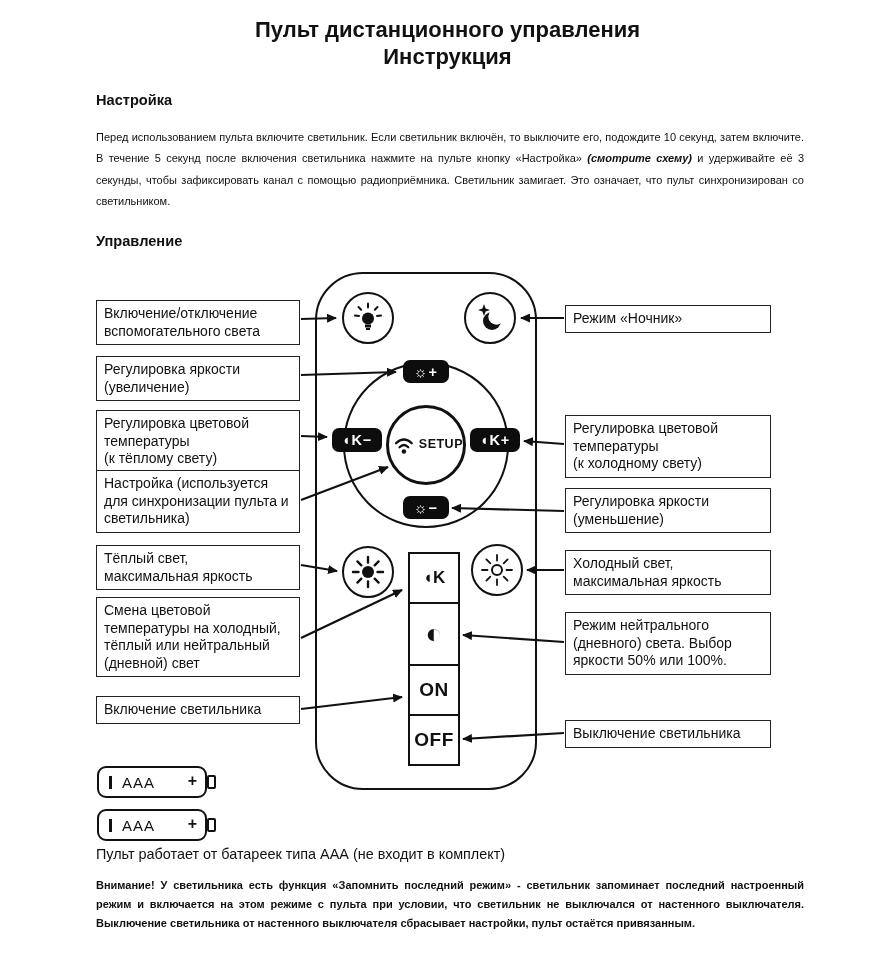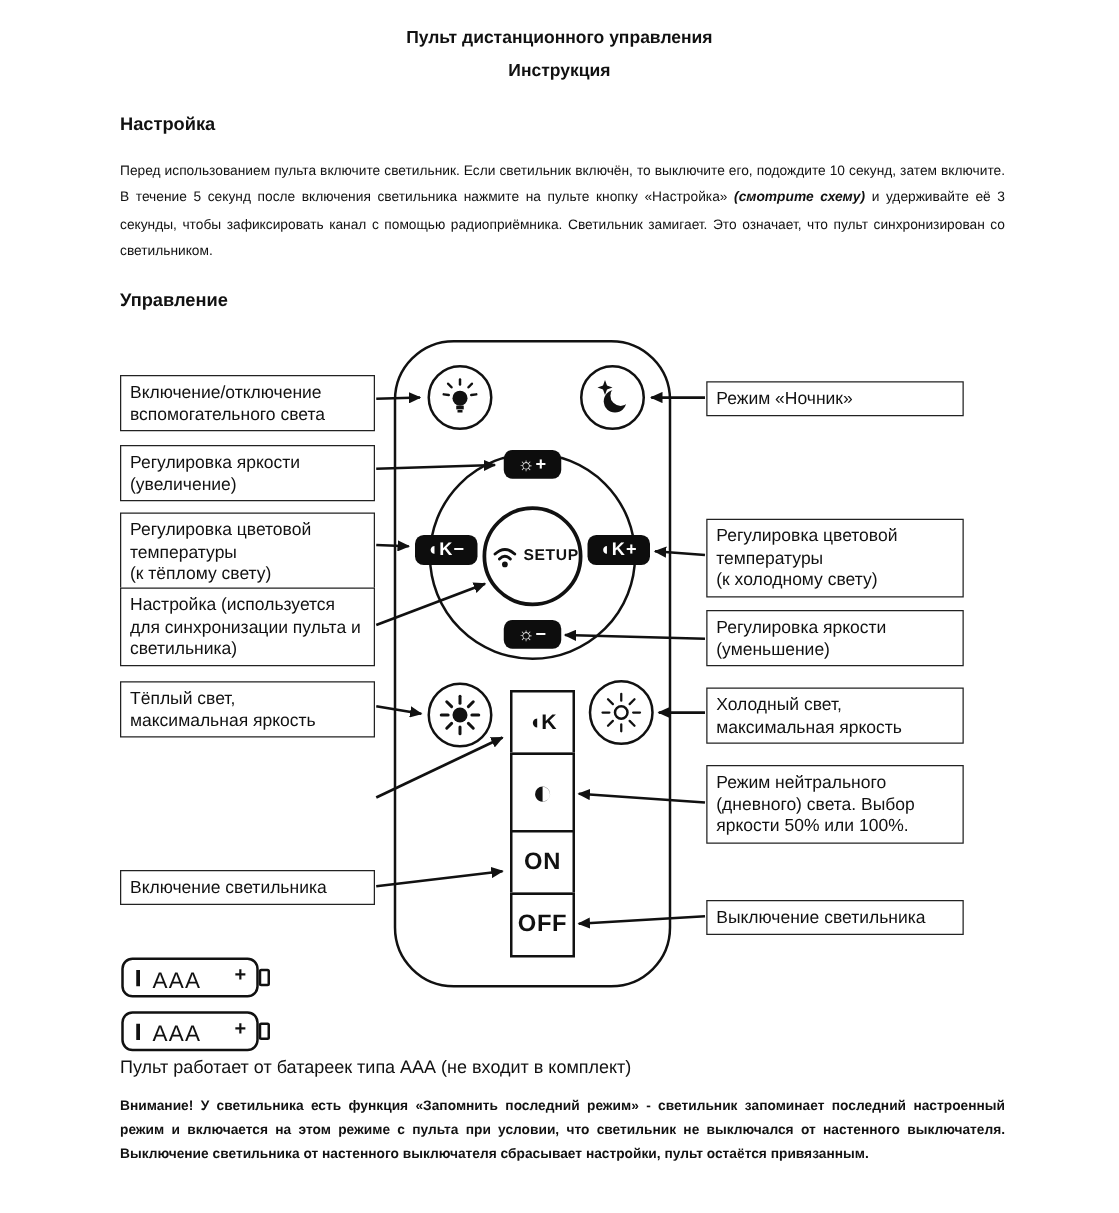--- a/index.html
+++ b/index.html
@@ -4,21 +4,21 @@
 <style>
   * { box-sizing: border-box; margin: 0; padding: 0; }
   html,body { background:#ffffff; }
   .page {
     position: relative; width: 895px; height: 970px; background: #fff;
     font-family: "Liberation Sans", "DejaVu Sans", sans-serif; color: #111;
     overflow: hidden;
   }
   .title {
     position: absolute; top: 16px; left: 0; width: 100%;
-    text-align: center; font-size: 14px; font-weight: bold;
+    text-align: center; font-size: 22px; font-weight: bold;
     line-height: 27px; white-space: pre-line;
   }
   .h { position: absolute; left: 96px; font-size: 14.6px; font-weight: bold; }
   .para {
     position: absolute; left: 96px; width: 708px;
     font-size: 11px; line-height: 21.4px; text-align: justify;
   }
   .italic { font-style: italic; font-weight: 600; }
   .warn { font-weight: bold; line-height: 19.2px; }
 
@@ -68,21 +68,21 @@
   .cell-off  { top: 454px; height: 52px; }
   .onoff { font-size: 19px; font-weight: bold; letter-spacing: .5px; }
 
   .arrows { position: absolute; left: 0; top: 0; z-index: 5; pointer-events: none; }
 
   .battery {
     position: absolute; left: 97px; width: 110px; height: 32px;
     border: 2px solid #111; border-radius: 9px; background: #fff;
   }
   .battery .tick { position: absolute; left: 10px; top: 8px; width: 2.5px; height: 13px; background: #111; }
-  .battery .aaa  { position: absolute; left: 23px; top: 6px; font-size: 18px; letter-spacing: 1px; }
+  .battery .aaa  { position: absolute; left: 23px; top: 6px; font-size: 15px; letter-spacing: 1px; }
   .battery .plus { position: absolute; right: 8px; top: 4px; font-size: 16px; font-weight: bold; }
   .battery .nub  {
     position: absolute; right: -11px; top: 7px; width: 9px; height: 14px;
     border: 2px solid #111; border-radius: 2px; background: #fff;
   }
   .caption { position: absolute; left: 96px; top: 846px; font-size: 14.4px; }
 </style>
 </head>
 <body>
 
@@ -187,20 +187,24 @@
     <div class="lbox left" style="top:96px">Регулировка яркости
 (увеличение)</div>
     <div class="lbox left" style="top:150px">Регулировка цветовой
 температуры
 (к тёплому свету)</div>
     <div class="lbox left" style="top:210px">Настройка (используется
 для синхронизации пульта и
 светильника)</div>
     <div class="lbox left" style="top:285px">Тёплый свет,
 максимальная яркость</div>
+    <div class="lbox left" style="top:337px">Смена цветовой
+температуры на холодный,
+тёплый или нейтральный
+(дневной) свет</div>
     <div class="lbox right" style="top:45px">Режим «Ночник»</div>
 
     <div class="lbox left" style="top:436px">Включение светильника</div>
     <div class="lbox right" style="top:155px">Регулировка цветовой
 температуры
 (к холодному свету)</div>
     <div class="lbox right" style="top:228px">Регулировка яркости
 (уменьшение)</div>
     <div class="lbox right" style="top:290px">Холодный свет,
 максимальная яркость</div>

